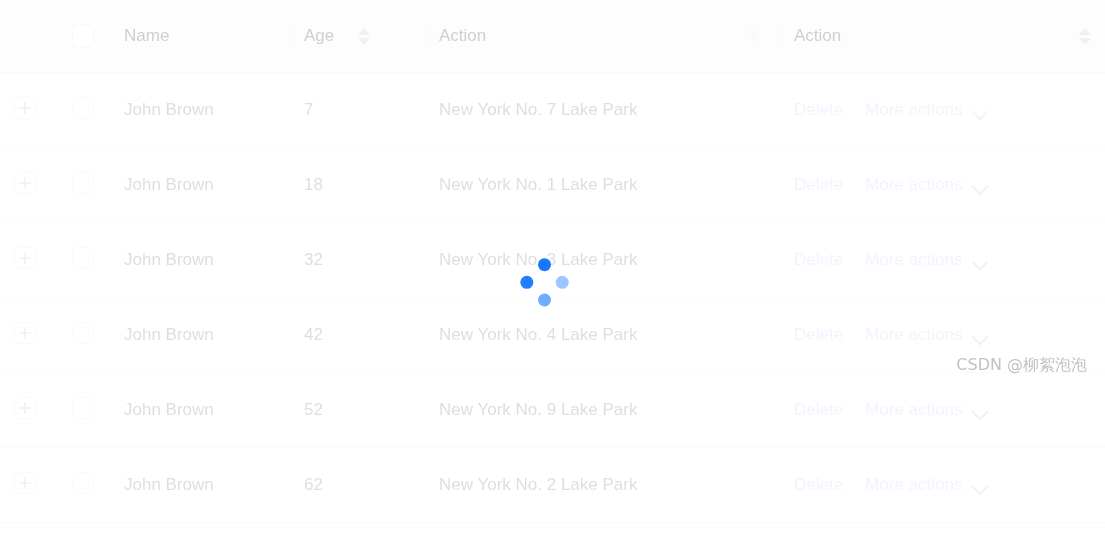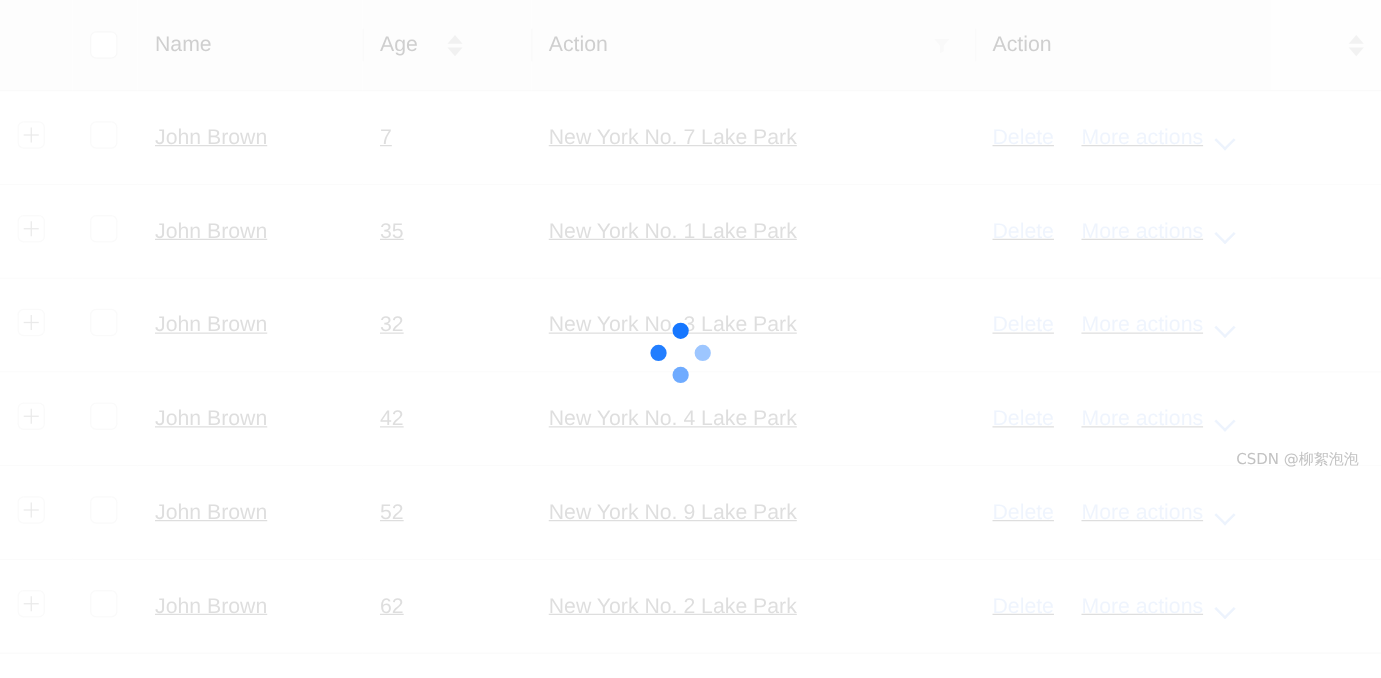--- a/index.html
+++ b/index.html
@@ -99,21 +99,20 @@
   
   tbody td {
     height: 75px;
     padding: 0 14px;
     border-bottom: 1px solid #f5f5f5;
     vertical-align: middle;
     font-size: 17px;
     color: #9a9a9a;
     font-weight: 400;
     white-space: nowrap;
-    text-decoration: underline;
   }
   tbody tr:last-child td { border-bottom: 1px solid #f0f0f0; }
 
   
   .expand-btn {
     width: 22px; height: 22px;
     border: 1px solid #f0f0f0;
     border-radius: 5px;
     background: #ffffff;
     position: relative;
@@ -209,21 +208,21 @@
   .spin-dots i:nth-child(1) { top: 0;  left: 0;  opacity: 1;    }
   .spin-dots i:nth-child(2) { top: 0;  right: 0; opacity: 0.42; }
   .spin-dots i:nth-child(3) { bottom: 0; right: 0; opacity: 0.62; }
   .spin-dots i:nth-child(4) { bottom: 0; left: 0;  opacity: 0.95; }
 
   
   .watermark {
     position: absolute;
     right: 18px;
     bottom: 8px;
-    font-size: 12px;
+    font-size: 16px;
     color: #c2c2c2;
     font-family: "DejaVu Sans", "Liberation Sans", sans-serif;
     white-space: nowrap;
   }
 </style>
 </head>
 <body>
 
 <div class="table-wrap">
 
@@ -300,21 +299,21 @@
                 <span class="chevron-down"></span>
               </span>
             </div>
           </td>
         </tr>
 
         <tr>
           <td><span class="expand-btn"></span></td>
           <td><span class="cbx"></span></td>
           <td>John Brown</td>
-          <td>35</td>
+          <td>18</td>
           <td>New York No. 1 Lake Park</td>
           <td>
             <div class="action-cell">
               <span class="link">Delete</span>
               <span class="more-wrap">
                 <span class="link">More actions</span>
                 <span class="chevron-down"></span>
               </span>
             </div>
           </td>

